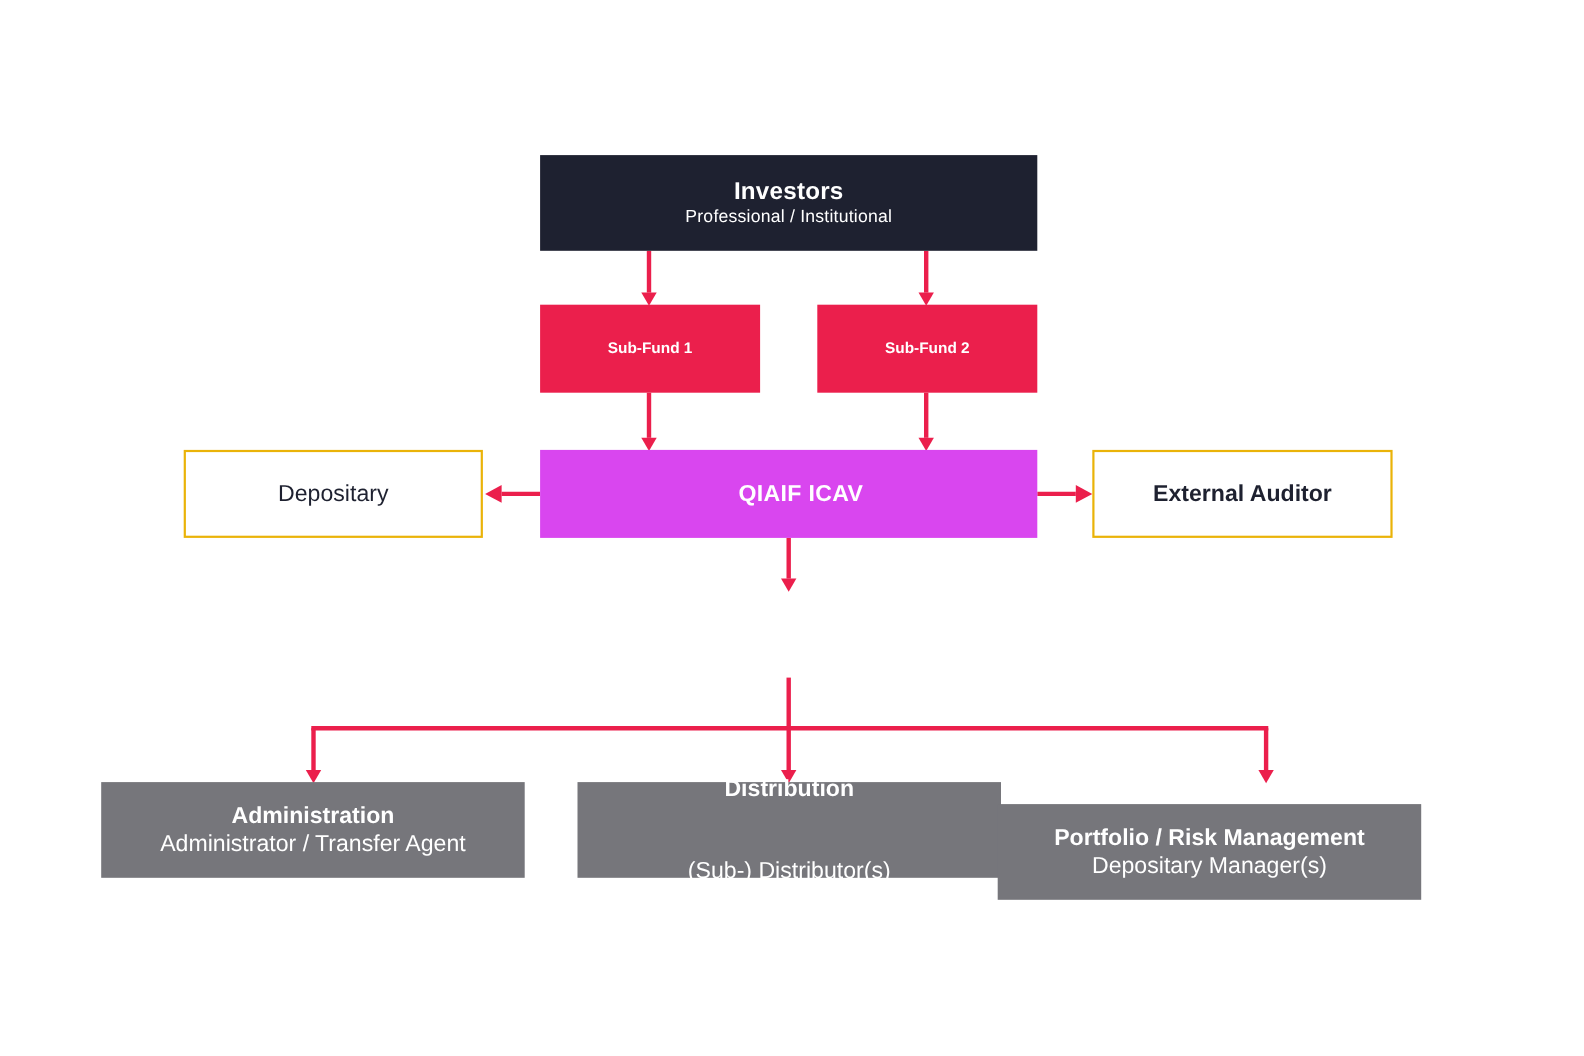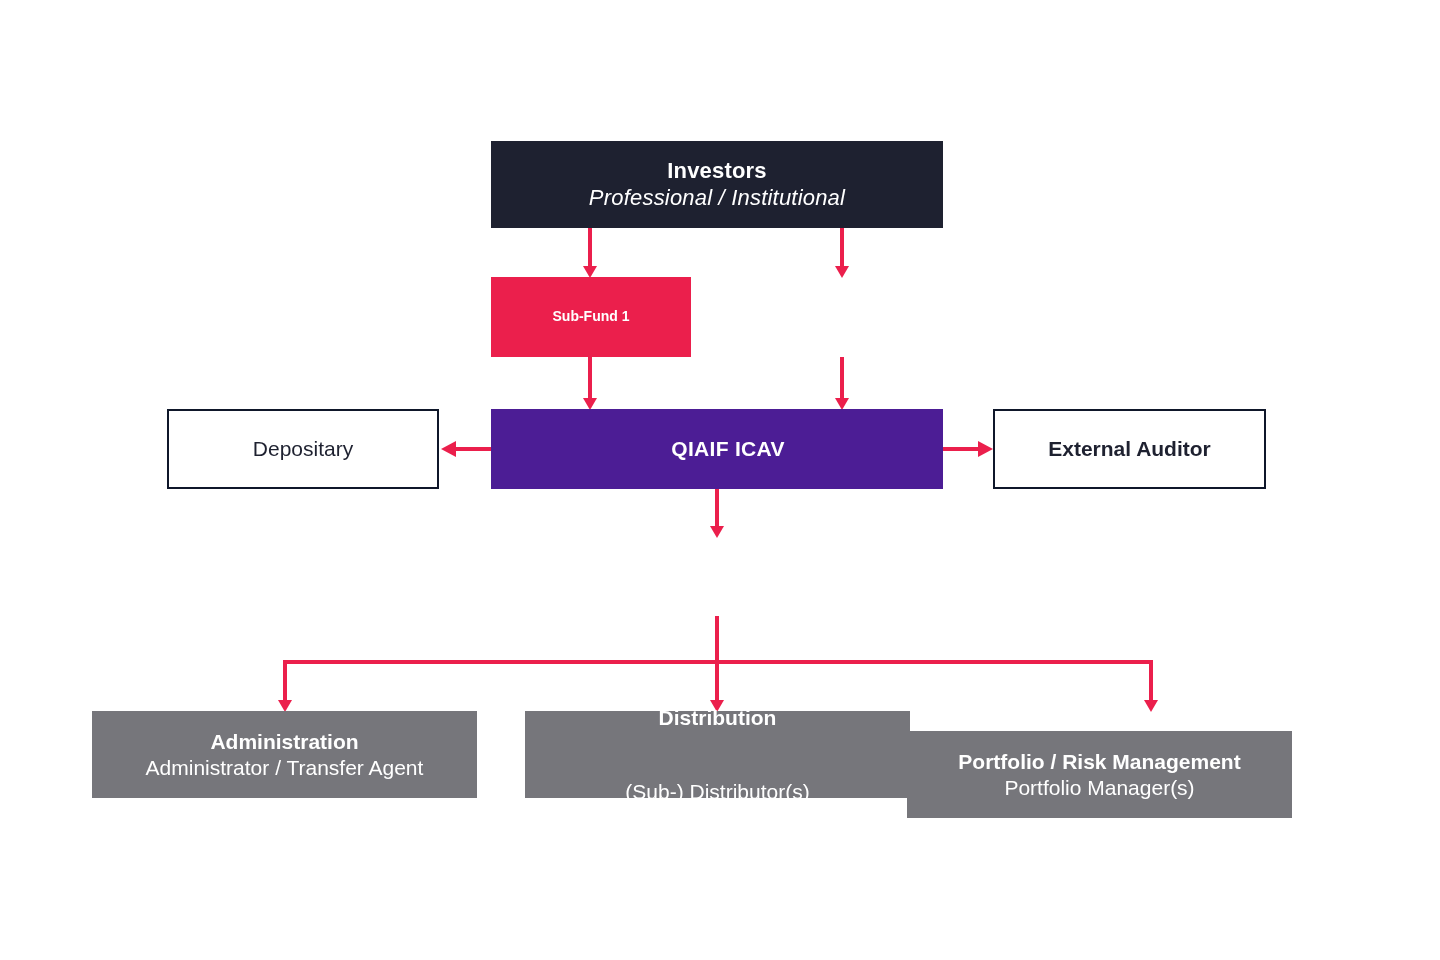--- a/index.html
+++ b/index.html
@@ -35,42 +35,42 @@
   .node .t1 { font-weight: bold; }
   .node .t2 { font-weight: normal; }
 
   
   #node-investors {
     left: 491px; top: 141px; width: 452px; height: 87px;
     background: #1e2130;
     color: #ffffff;
   }
   #node-investors .t1 { font-size: 22px; letter-spacing: .2px; }
-  #node-investors .t2 { font-size: 22px; letter-spacing: .2px; font-style: italic; }
+  #node-investors .t2 { font-size: 16px; letter-spacing: .2px; }
 
   
   .subfund {
     top: 277px; width: 200px; height: 80px;
     background: #eb1f4c; color: #ffffff;
   }
   #node-subfund-1 { left: 491px; }
   #node-subfund-2 { left: 743px; }
   .subfund .t1 { font-size: 14px; font-weight: bold; }
 
   
   #node-qiaif {
     left: 491px; top: 409px; width: 452px; height: 80px;
-    background: #4c1d95; color: #ffffff; padding-left: 22px;
+    background: #d946ef; color: #ffffff; padding-left: 22px;
   }
   #node-qiaif .t1 { font-size: 21px; font-weight: bold; letter-spacing: .3px; }
 
   
   .outline-box {
     background: #ffffff;
-    border: 2px solid #0f172a;
+    border: 2px solid #eab308;
     color: #1e2130;
     top: 409px; height: 80px;
   }
   #node-depositary { left: 167px; width: 272px; }
   #node-depositary .t1 { font-size: 21px; font-weight: normal; }
   #node-auditor { left: 993px; width: 273px; text-align: center; }
   #node-auditor .t1 { font-size: 21px; font-weight: bold; }
 
   
   #node-aifm {
@@ -155,20 +155,23 @@
 
   <div class="node" id="node-investors">
     <span class="t1">Investors</span>
     <span class="t2">Professional / Institutional</span>
   </div>
 
   <div class="node subfund" id="node-subfund-1">
     <span class="t1">Sub-Fund 1</span>
   </div>
 
+  <div class="node subfund" id="node-subfund-2">
+    <span class="t1">Sub-Fund 2</span>
+  </div>
 
   <div class="node outline-box" id="node-depositary">
     <span class="t1">Depositary</span>
   </div>
 
   <div class="node" id="node-qiaif">
     <span class="t1">QIAIF ICAV</span>
   </div>
 
   <div class="node outline-box" id="node-auditor">
@@ -181,16 +184,16 @@
     <span class="t2">Administrator / Transfer Agent</span>
   </div>
 
   <div class="node service" id="node-distribution">
     <span class="t1">Distribution</span>
     <span class="t2">(Sub-)  Distributor(s)</span>
   </div>
 
   <div class="node service" id="node-portfolio">
     <span class="t1">Portfolio / Risk Management</span>
-    <span class="t2">Portfolio Manager(s)</span>
+    <span class="t2">Depositary Manager(s)</span>
   </div>
 
 </div>
 
 </body></html>

